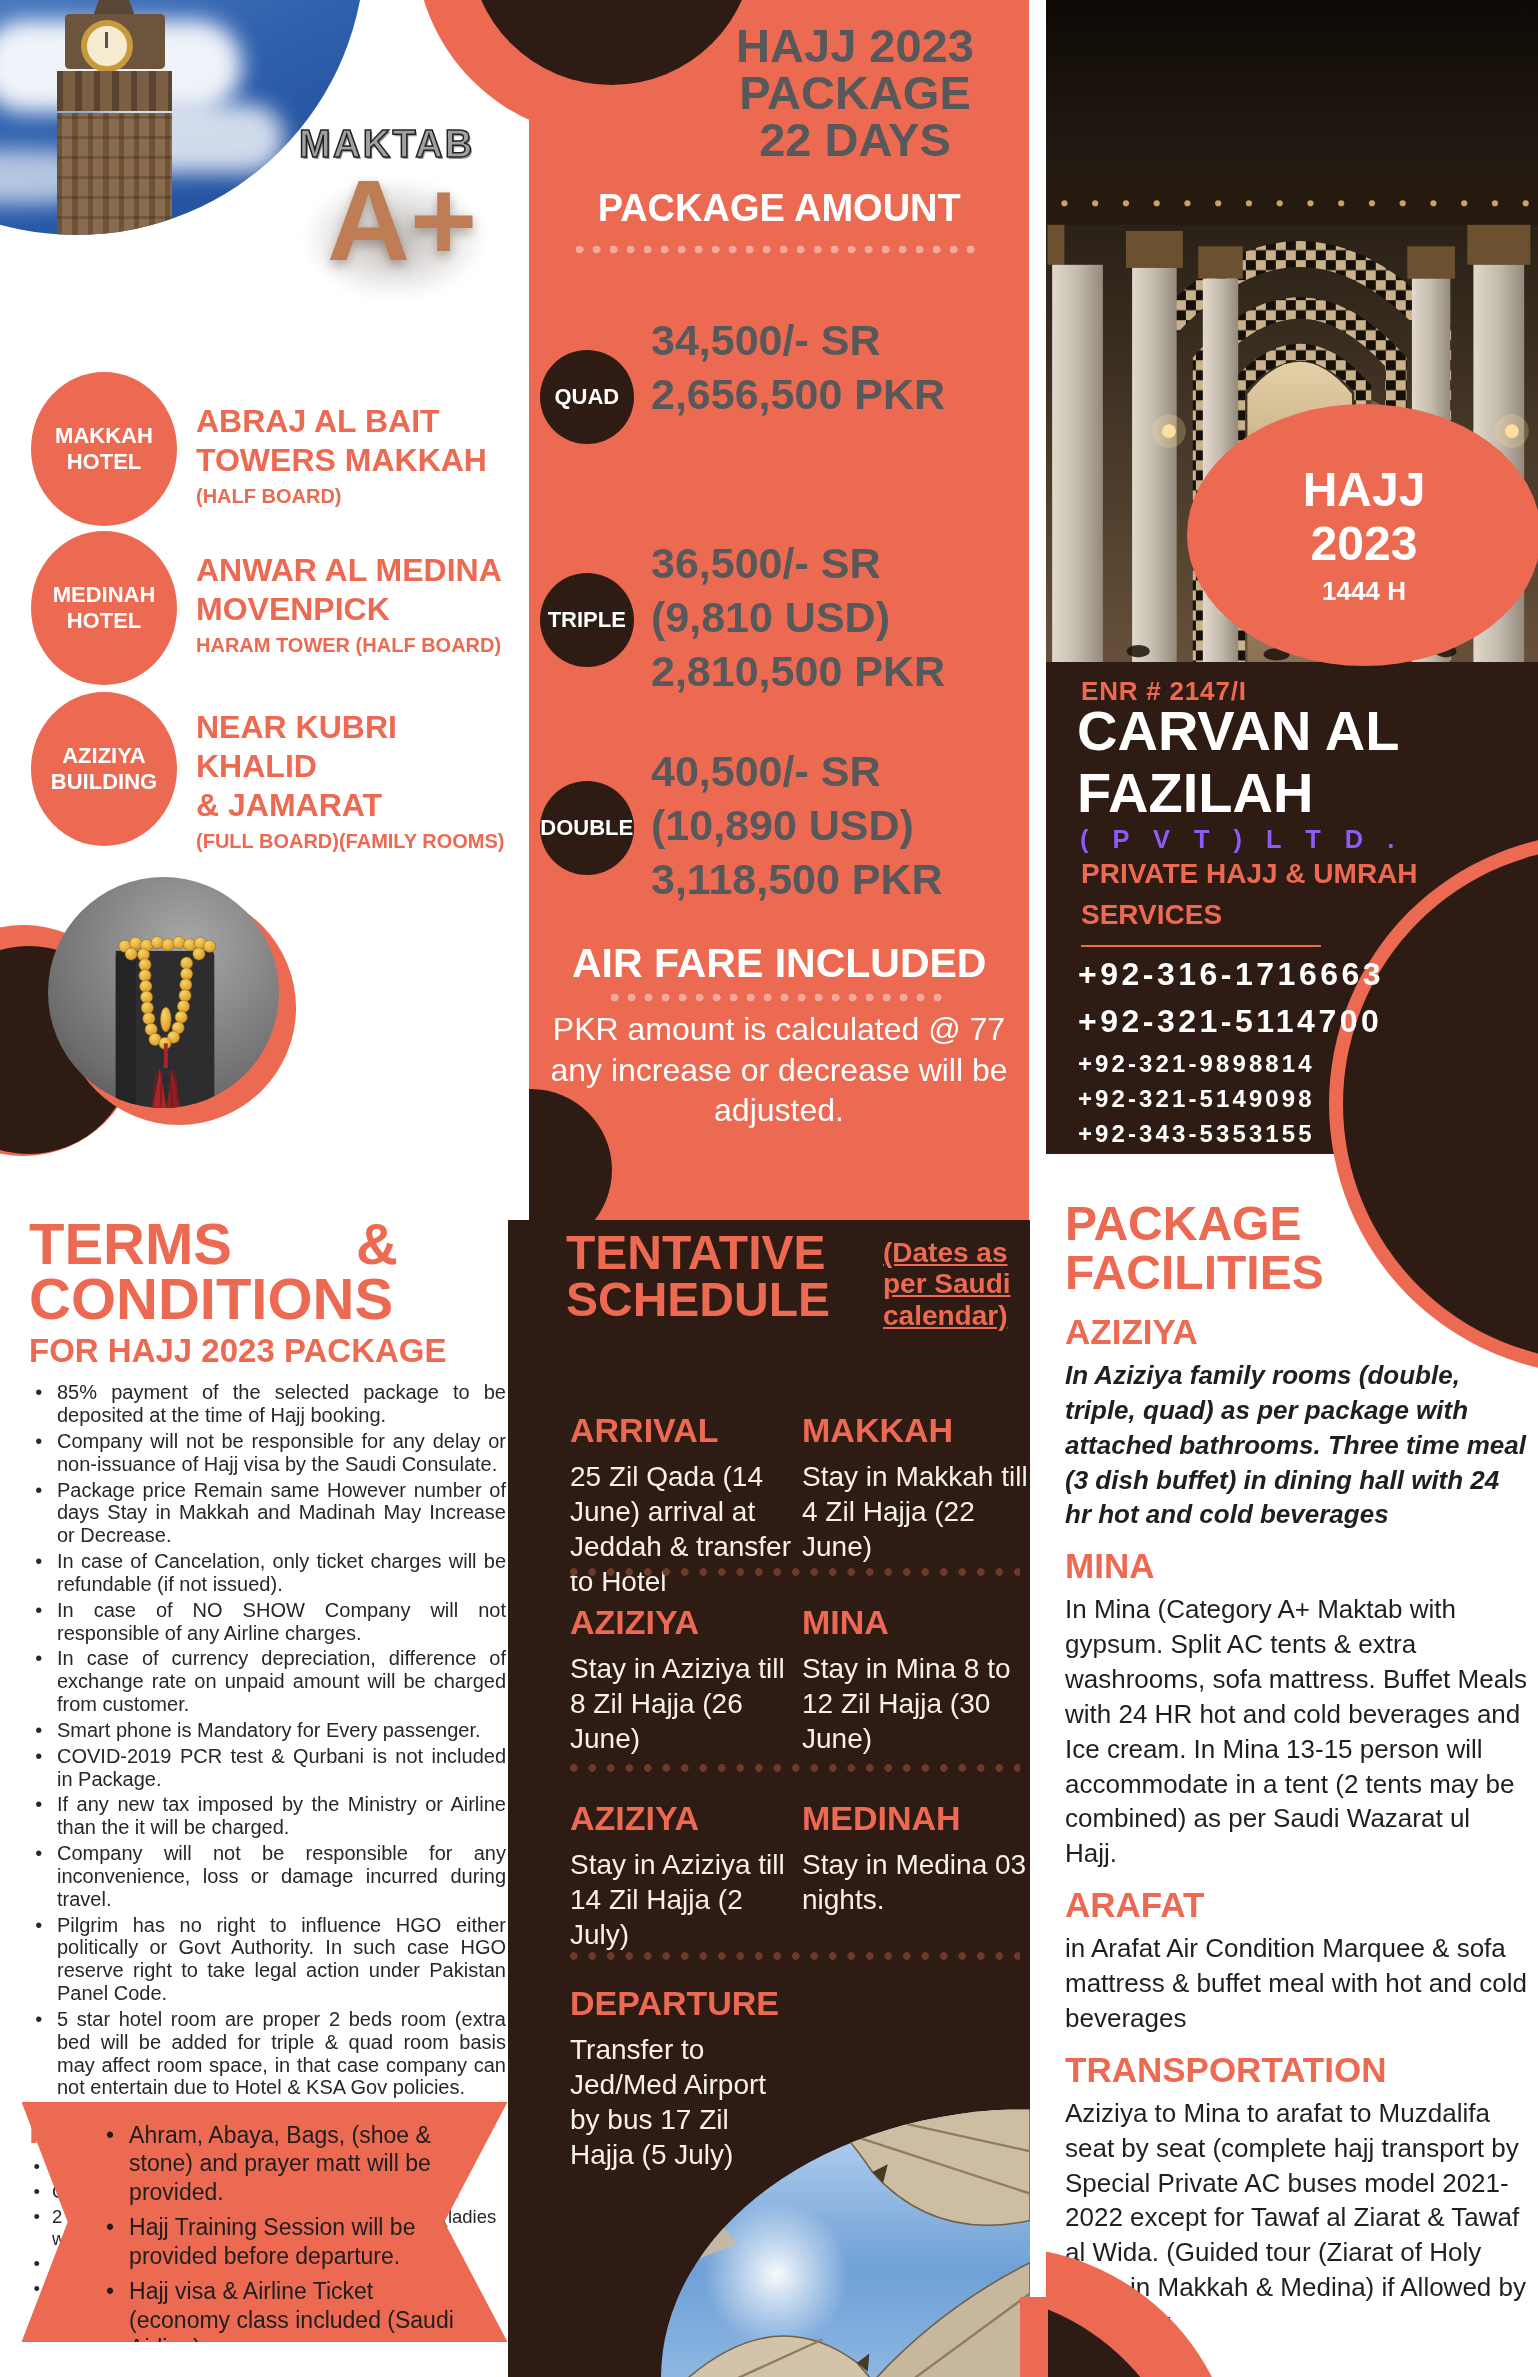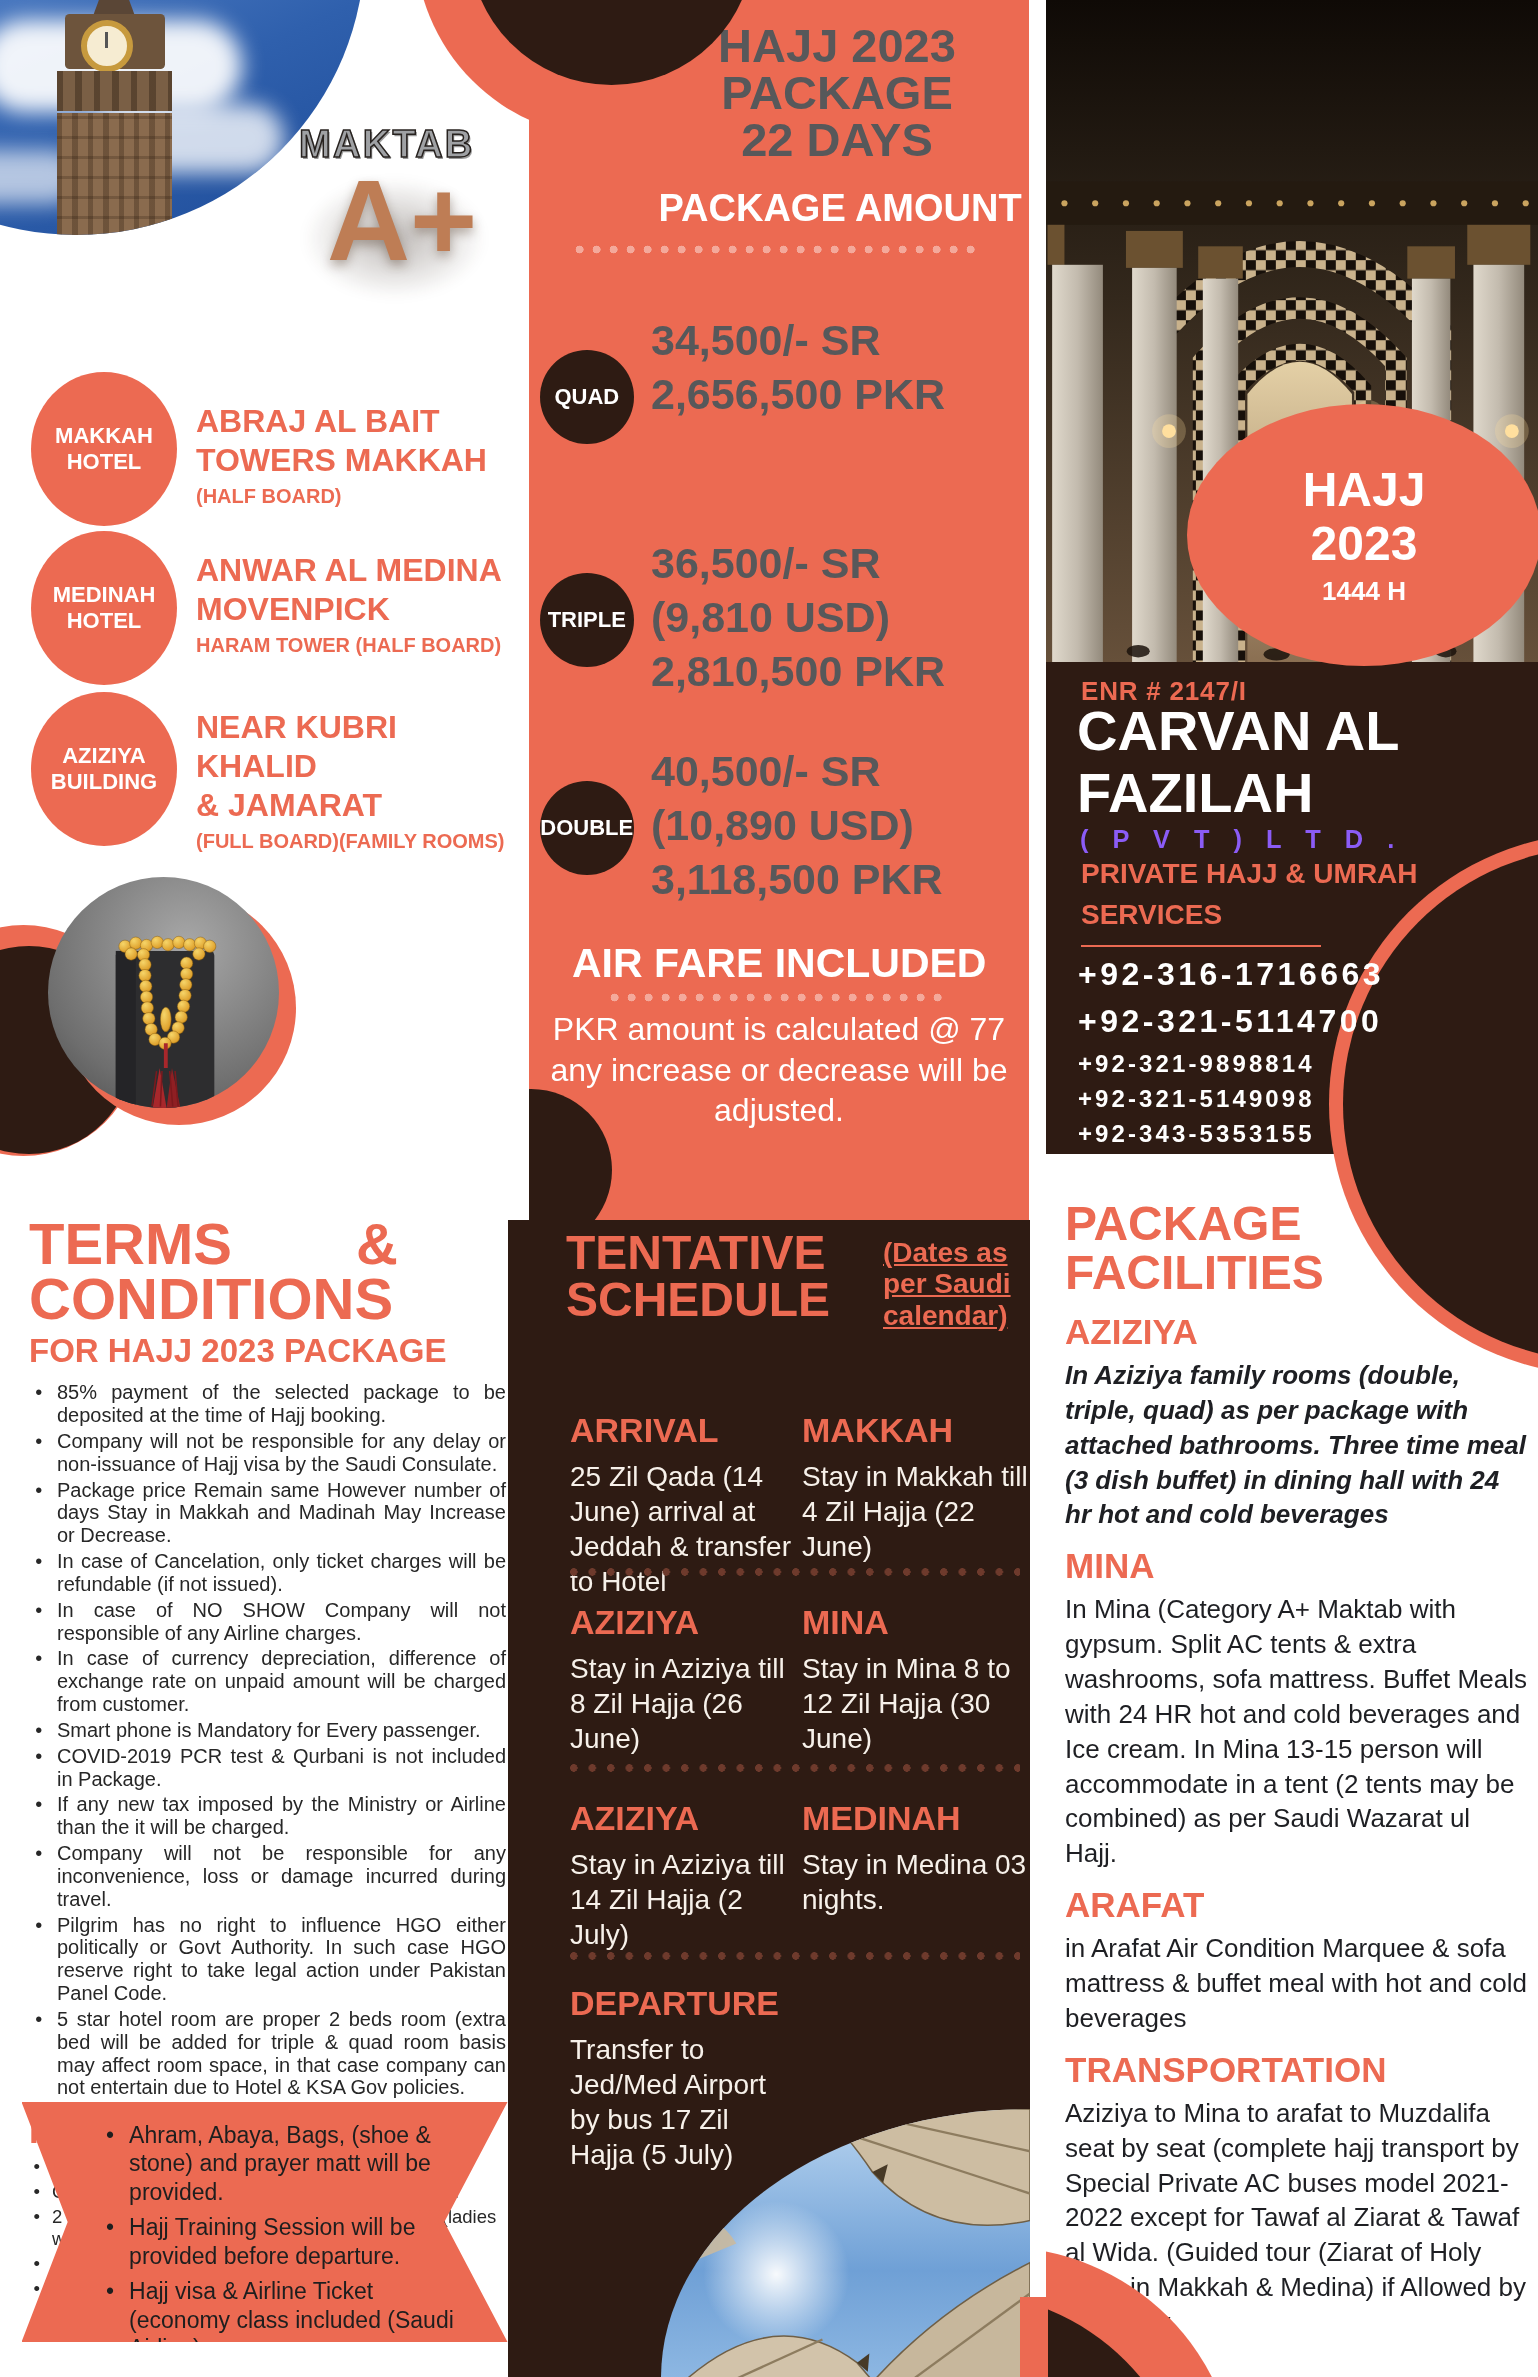--- a/index.html
+++ b/index.html
@@ -60,22 +60,22 @@
   .provided-box{left:21.5px;top:2102px;width:486px;height:240px;background:#EC6A52;z-index:3;
     clip-path:polygon(0 0,100% 0,87% 50%,100% 100%,0 100%,9.5% 50%);}
   ul.provlist{list-style:none;margin:18.5px 46px 0 83px;padding:0;}
   ul.provlist li{position:relative;padding-left:24.6px;font-size:23px;line-height:1.24;margin-bottom:7px;color:#1e1e1e;}
   ul.provlist li:before{content:"\2022";position:absolute;left:1.5px;top:0;}
 
   
   .top-ring{left:415px;top:-254px;width:392px;height:392px;background:#EC6A52;z-index:1;}
   .mid-salmon{left:529px;top:0;width:500px;height:1220px;background:#EC6A52;overflow:hidden;z-index:2;}
   .top-dark{left:469px;top:-200px;width:285px;height:285px;background:#2E1B13;z-index:3;}
-  .m-title{left:131px;top:21.5px;width:354px;text-align:center;font-size:47px;line-height:1.0;font-weight:bold;color:#57585A;}
-  .m-amount{left:7.7px;top:187px;width:485px;text-align:right;font-size:38px;font-weight:bold;color:#fff;}
+  .m-title{left:149px;top:21.5px;width:354px;text-align:center;font-size:47px;line-height:1.0;font-weight:bold;color:#57585A;}
+  .m-amount{left:7.7px;top:187px;width:485px;text-align:center;font-size:38px;font-weight:bold;color:#fff;}
   .dots{height:9.2px;background-image:radial-gradient(circle at 4.6px 4.6px,rgba(255,255,255,.42) 3.8px,transparent 4.2px);
         background-size:17px 9.2px;background-repeat:repeat-x;}
   .m-dots1{left:46px;top:245px;width:408px;}
   .m-dots2{left:81px;top:993px;width:339px;}
   .tier-circle{left:10.8px;width:94px;height:94px;border-radius:50%;background:#2E1B13;
     display:flex;align-items:center;justify-content:center;color:#fff;font-weight:bold;font-size:22px;}
   .tc1{top:350px;} .tc2{top:573px;} .tc3{top:781px;}
   .price{left:122px;width:369px;font-size:43px;line-height:1.25;font-weight:bold;color:#57585A;}
   .pr1{top:314px;} .pr2{top:537px;} .pr3{top:745px;}
   .m-air{left:7.7px;top:940px;width:485px;text-align:center;font-size:41px;font-weight:bold;color:#fff;}

